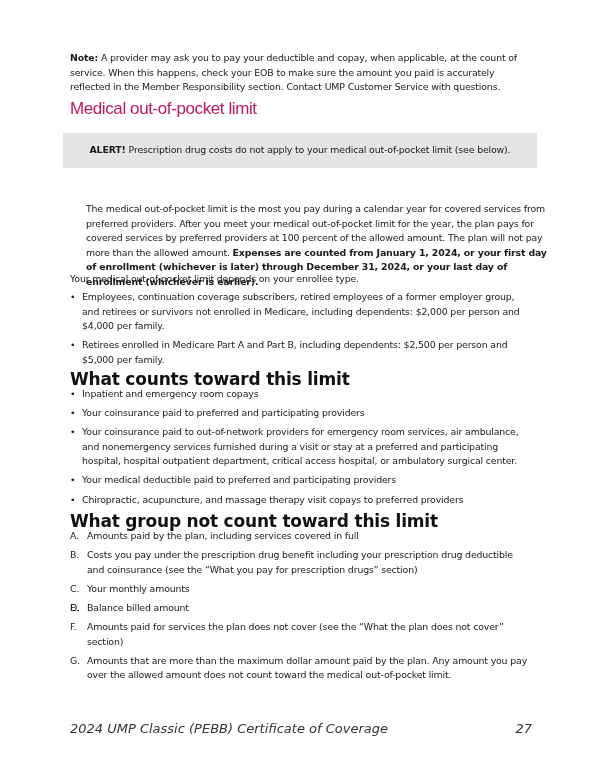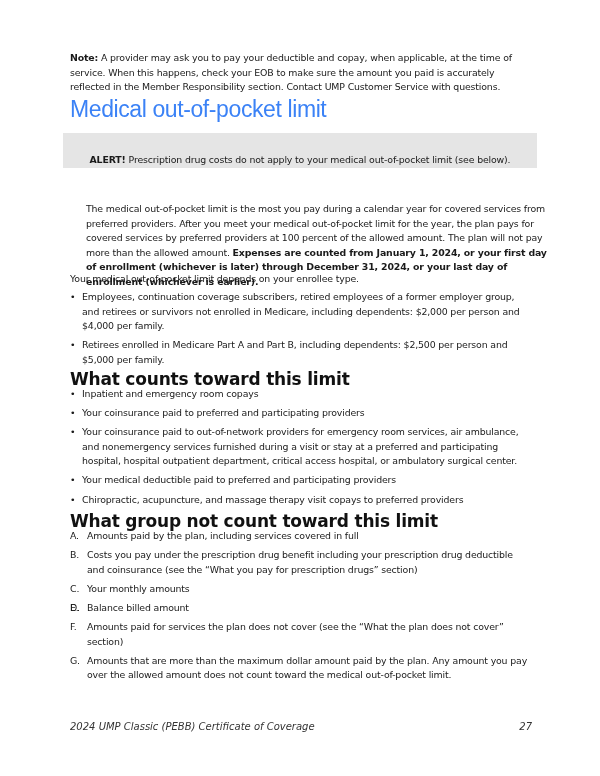--- a/index.html
+++ b/index.html
@@ -1,50 +1,50 @@
 <!DOCTYPE html>
 <html><head>
 <meta charset="utf-8">
 <style>
   html, body { margin: 0; padding: 0; background: #ffffff; }
   body { width: 600px; height: 776px; position: relative; overflow: hidden;
          font-family: "DejaVu Sans", sans-serif; color: #1a1a1a; }
   .page { position: absolute; left: 70px; top: 0; width: 462px; }
   .txt { font-size: 9.4px; line-height: 14.6px; letter-spacing: -0.15px; }
   .note { position: absolute; top: 51px; left: 0; width: 462px; }
-  .h1 { position: absolute; top: 96px; left: 0; font-size: 23px; font-weight: 300;
-        color: #3b82f6; letter-spacing: -0.4px; line-height: 26px; font-family: "Liberation Sans", sans-serif; }
+  .h1 { position: absolute; top: 96px; left: 0; font-size: 17px; font-weight: 300;
+        color: #be185d; letter-spacing: -0.4px; line-height: 26px; font-family: "Liberation Sans", sans-serif; }
   .alert { position: absolute; top: 133px; left: -7px; width: 474px; height: 35px;
-           background: #e5e5e5; display: flex; align-items: flex-end; justify-content: center; }
+           background: #e5e5e5; display: flex; align-items: center; justify-content: center; }
   .alert .txt { font-size: 9.4px; }
   .para { position: absolute; top: 186px; left: 0; width: 462px; }
   .depends { position: absolute; top: 272px; left: 0; width: 462px; }
   ul.bul { list-style: none; margin: 0; padding: 0; }
   ul.bul li { position: relative; padding-left: 12px; margin-bottom: 4.5px; }
   ul.bul li .dot { position: absolute; left: 0; top: 0; }
   .blist1 { position: absolute; top: 290px; left: 0; width: 462px; }
   .h2 { position: absolute; left: 0; font-size: 17px; font-weight: bold; color: #111;
         letter-spacing: -0.2px; line-height: 20px; }
   .h2a { top: 369px; }
   .blist2 { position: absolute; top: 387px; left: 0; width: 462px; }
   .h2b { top: 511px; }
   ol.alist { list-style: none; margin: 0; padding: 0; position: absolute; top: 529px; left: 0; width: 462px; }
   ol.alist li { position: relative; padding-left: 17px; margin-bottom: 4.5px; }
   ol.alist li .letter { position: absolute; left: 0; top: 0; }
   b { font-weight: bold; }
-  .footer { position: absolute; top: 721px; left: 0; width: 462px; font-size: 10px;
+  .footer { position: absolute; top: 721px; left: 0; width: 462px; font-size: 13px;
             font-style: italic; color: #333; display: flex; justify-content: space-between; }
 </style>
 </head>
 <body>
 
 <div class="page">
 
   <p class="txt note" style="margin:0;">
-    <b>Note:</b><span> A provider may ask you to pay your deductible and copay, when applicable, at the time of service. When this happens, check your EOB to make sure the amount you paid is accurately reflected in the Member Responsibility section. Contact UMP Customer Service with questions.</span>
+    <b>Note:</b><span> A provider may ask you to pay your deductible and copay, when applicable, at the count of service. When this happens, check your EOB to make sure the amount you paid is accurately reflected in the Member Responsibility section. Contact UMP Customer Service with questions.</span>
   </p>
 
   <div class="h1">Medical out-of-pocket limit</div>
 
   <div class="alert">
     <span class="txt">
       <b>ALERT!</b><span> Prescription drug costs do not apply to your medical out-of-pocket limit (see below).</span>
     </span>
   </div>
 

